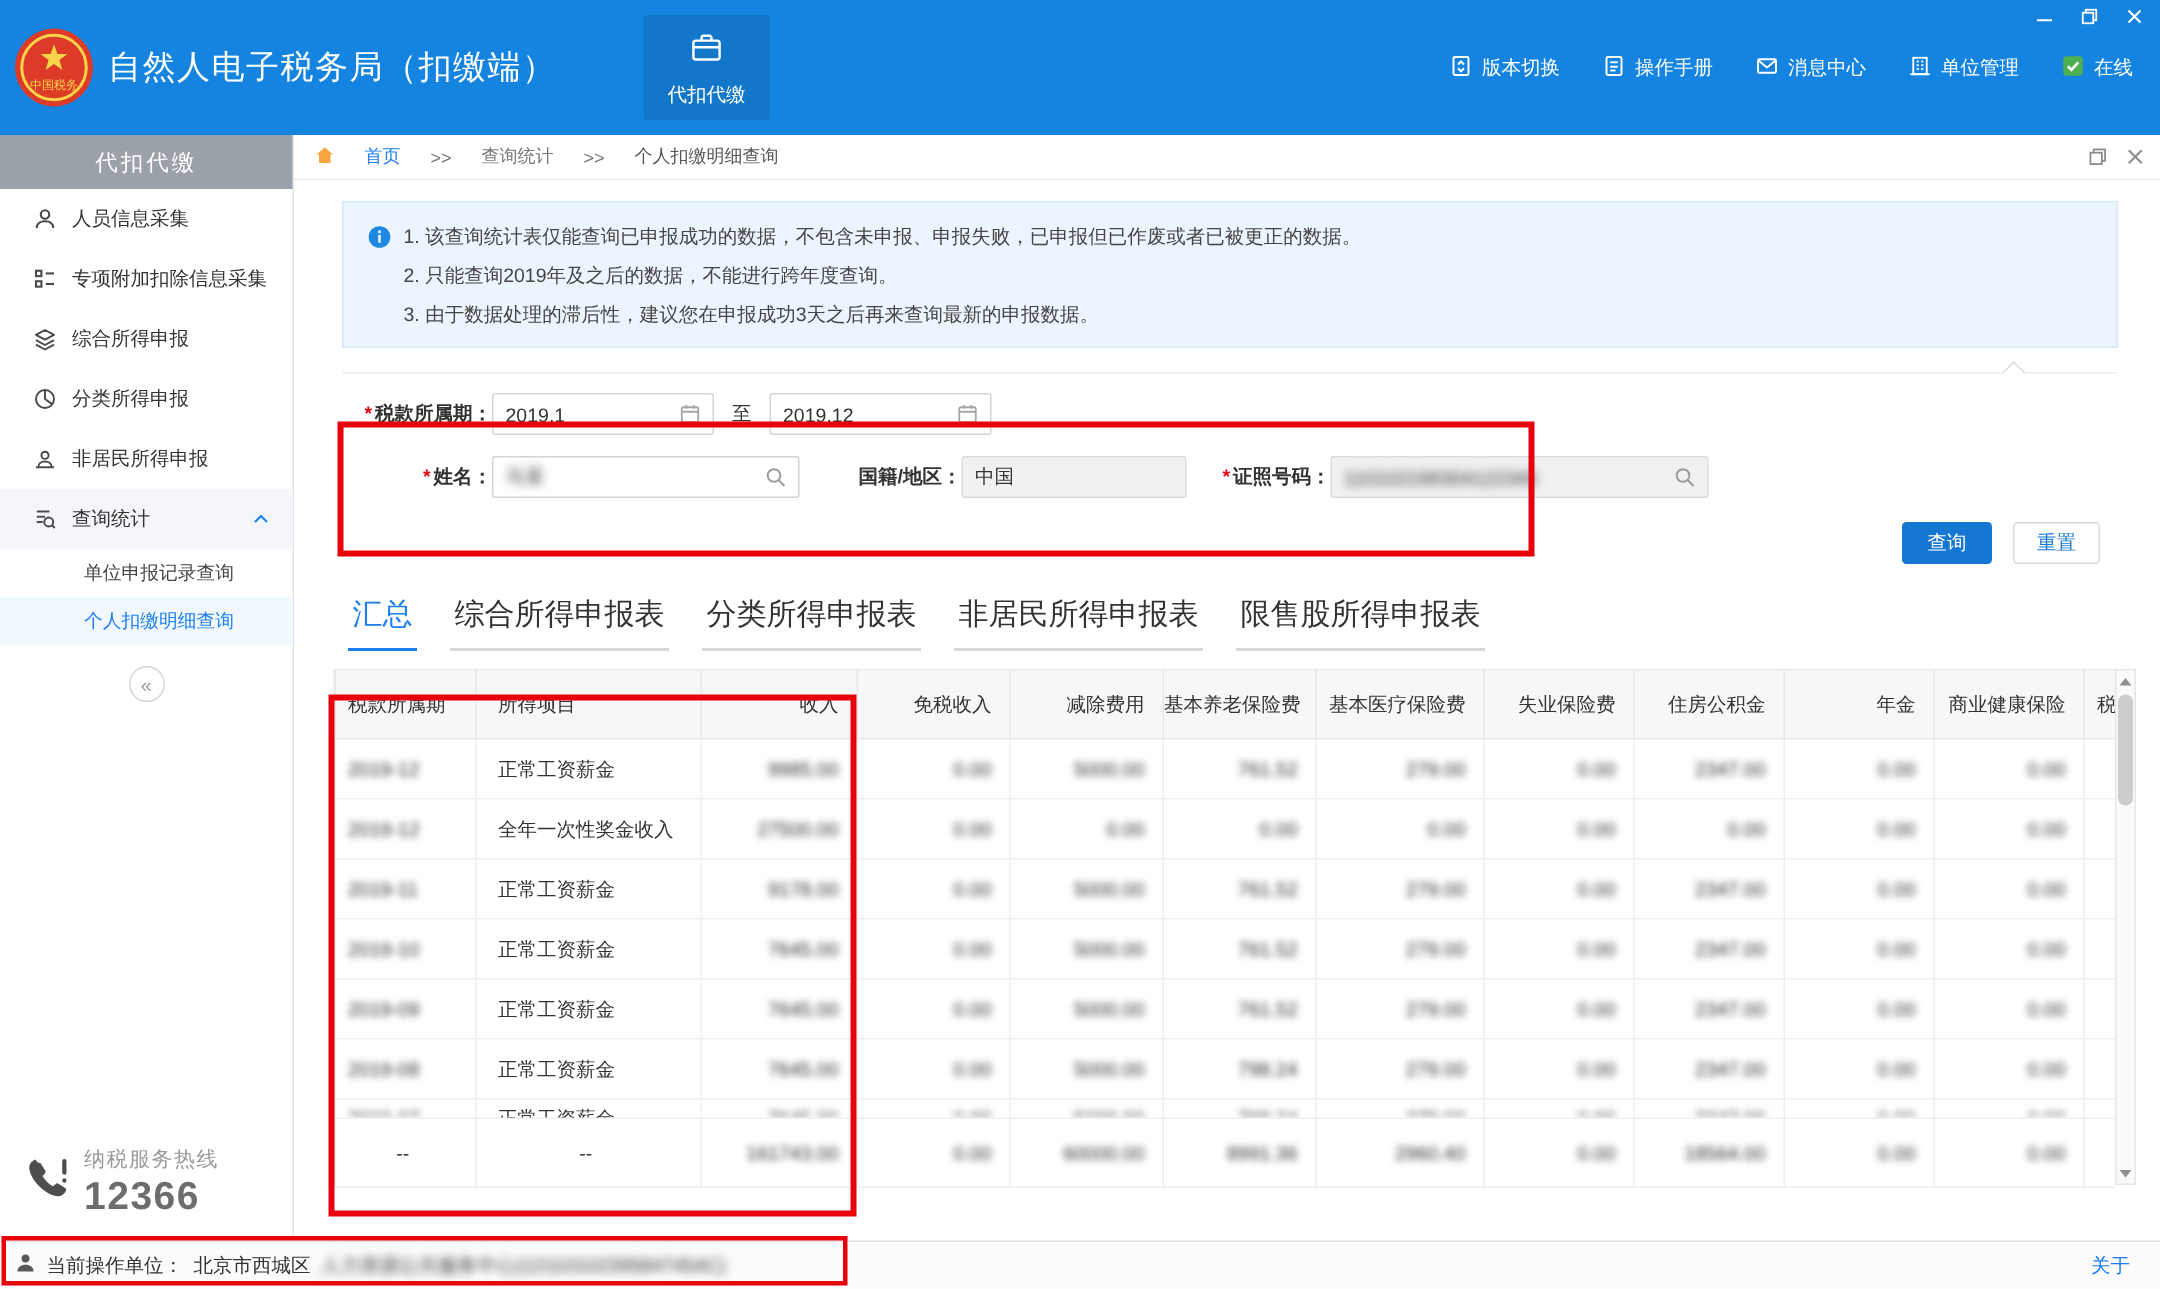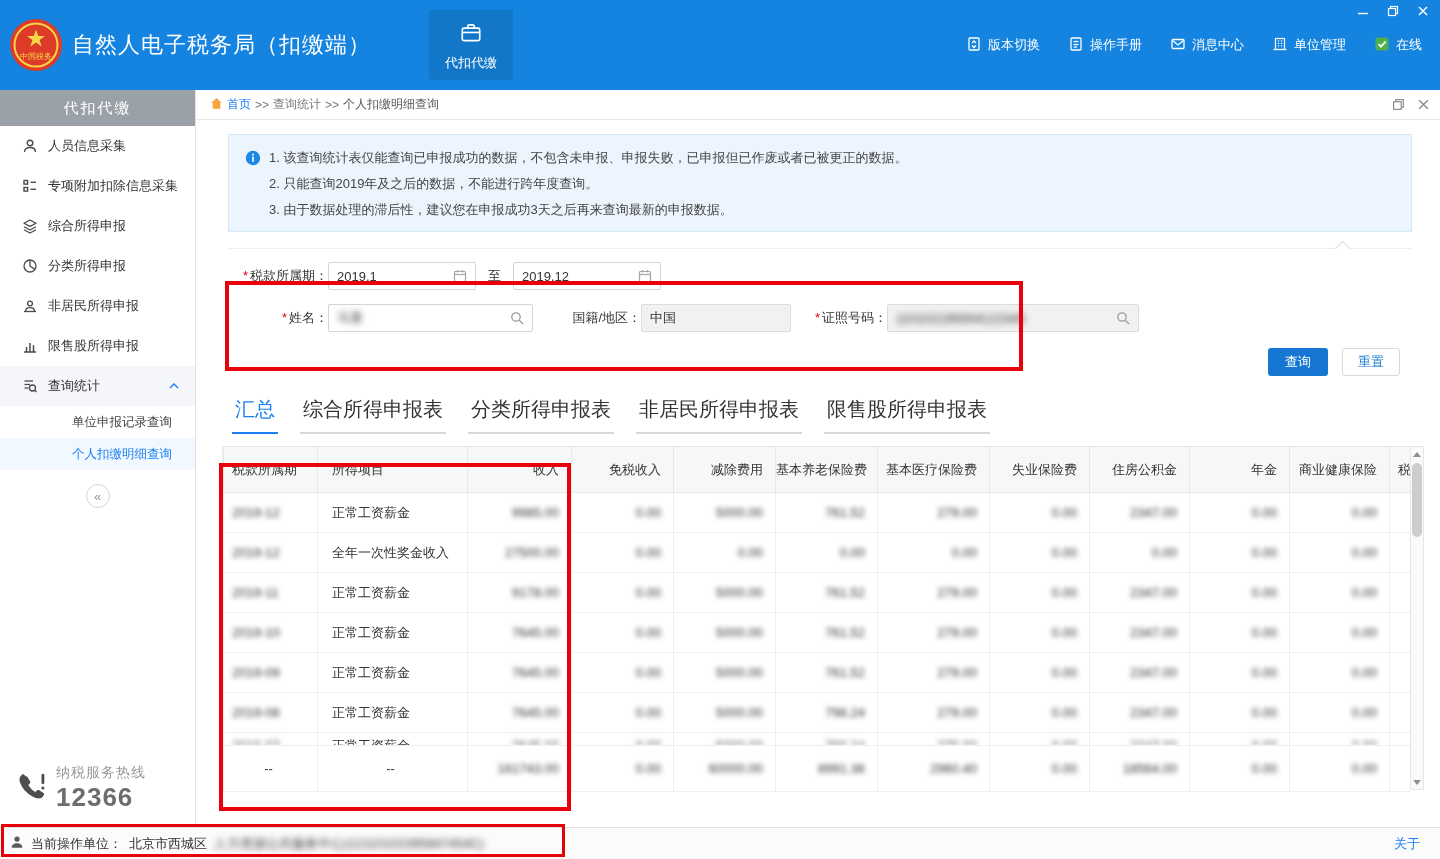--- a/index.html
+++ b/index.html
@@ -19,53 +19,53 @@
   .top-actions { margin-left:auto; margin-right:18px; display:flex; align-items:center; gap:28px; }
   .top-action { display:flex; align-items:center; gap:6px; color:#fff; font-size:13px; cursor:pointer; white-space:nowrap; }
 
   
   .sidebar { position:absolute; left:0; top:90px; width:196px; bottom:32px; background:#fff; border-right:1px solid #e4e4e4; z-index:4; }
   .sidebar-header { height:36px; background:#9aa1a9; color:#fff; font-size:15px; display:flex; align-items:center; justify-content:center; letter-spacing:2px; }
   .side-item { height:40px; display:flex; align-items:center; gap:10px; padding-left:22px; font-size:13px; color:#333; cursor:pointer; white-space:nowrap; }
   .side-item .ic { width:16px; height:16px; flex:none; display:flex; }
   .side-item .chev { margin-left:auto; margin-right:16px; display:flex; }
   .side-item.open { background:#f4f6f9; }
-  .sub-item { height:32px; display:flex; align-items:center; padding-left:72px; font-size:12.5px; color:#444; cursor:pointer; white-space:nowrap; }
+  .sub-item { height:32px; display:flex; align-items:center; padding-left:56px; font-size:12.5px; color:#444; cursor:pointer; white-space:nowrap; }
   .sub-item.active { color:#1b7ff2; background:#f2f8ff; }
   .side-settings { border-top:1px solid #ececec; border-bottom:1px solid #ececec; height:44px; }
   .collapse-btn { margin:14px auto 0; width:24px; height:24px; border:1px solid #d6d6d6; border-radius:50%; color:#9a9a9a; font-size:13px; display:flex; align-items:center; justify-content:center; cursor:pointer; }
   .hotline { position:absolute; left:14px; bottom:14px; display:flex; align-items:center; gap:8px; }
   .hotline-texts { display:flex; flex-direction:column; }
   .hotline-label { font-size:14px; color:#9a9a9a; letter-spacing:1px; }
   .hotline-number { font-size:26px; color:#6d6d6d; font-weight:bold; letter-spacing:1px; }
 
   
   .main { position:absolute; left:196px; top:90px; right:0; bottom:32px; background:#fff; overflow:hidden; }
-  .breadcrumb-bar { height:30px; border-bottom:1px solid #e8e8e8; display:flex; align-items:center; padding:0 10px 0 14px; font-size:12px; color:#999; gap:4px; background:#fff; }
+  .breadcrumb-bar { height:30px; border-bottom:1px solid #e8e8e8; display:flex; align-items:center; padding:0 10px 0 14px; font-size:12px; color:#999; gap:20px; background:#fff; }
   .crumb-home { color:#1b7ff2; cursor:pointer; }
   .crumb { color:#777; }
   .crumb-last { color:#555; }
   .bc-icons { margin-left:auto; display:flex; gap:12px; }
   .bc-ic { width:13px; height:13px; display:flex; cursor:pointer; }
 
   .content { position:relative; }
 
   .notice { margin:14px 28px 0 32px; background:#ecf5fd; border:1px solid #d4e9fa; padding:10px 14px 8px 16px; }
   .notice-row { display:flex; gap:8px; }
   .notice-lines { font-size:13px; color:#454545; line-height:26px; }
 
   .toolbar { margin:16px 28px 0 32px; display:flex; align-items:center; justify-content:space-between; }
   .btn-export { width:60px; height:30px; background:#1677d2; color:#fff; font-size:14px; border:none; border-radius:3px; cursor:pointer; }
   .btn-toggle-query { height:30px; padding:0 16px; background:#fff; color:#1677d2; font-size:13px; border:1px solid #1677d2; border-radius:4px; cursor:pointer; }
 
   .query-panel { margin:16px 28px 0 32px; border-top:1px solid #efefef; padding-top:13px; position:relative; }
   .panel-caret { position:absolute; top:-6px; right:64px; width:11px; height:11px; background:#fff; border-left:1px solid #ddd; border-top:1px solid #ddd; transform:rotate(45deg); }
   .f-row { display:flex; align-items:center; }
   .f-row + .f-row { margin-top:14px; }
-  .f-label { width:100px; text-align:right; font-size:13px; color:#333; white-space:nowrap; }
+  .f-label { width:100px; text-align:right; font-size:13px; color:#333; white-space:nowrap;font-weight:bold; }
   .req { color:#e60012; margin-right:2px; }
   .f-input { height:28px; border:1px solid #d4d4d4; border-radius:2px; background:#fff; display:flex; align-items:center; padding:0 8px; font-size:13px; color:#333; position:relative; cursor:text; }
   .f-input .val { flex:1; white-space:nowrap; overflow:hidden; }
   .f-input.disabled { background:#f1f1f1; border-color:#dcdcdc; }
   .zhi { margin:0 12px; font-size:13px; color:#333; }
   .in-ic { flex:none; margin-left:6px; display:flex; }
 
   .actions-row { margin:16px 40px 0 0; display:flex; justify-content:flex-end; gap:14px; }
   .btn-search { width:60px; height:28px; background:#1677d2; color:#fff; font-size:13px; border:none; border-radius:3px; cursor:pointer; }
   .btn-reset { width:58px; height:28px; background:#fff; color:#1677d2; font-size:13px; border:1px solid #d9d9d9; border-radius:3px; cursor:pointer; }
@@ -258,31 +258,20 @@
     </div>
     <div class="side-item">
       <span class="ic">
         <svg viewBox="0 0 16 16" width="16" height="16" fill="none" stroke="#4a4a4a" stroke-width="1.3">
             <circle cx="8" cy="5.5" r="2.4"></circle>
             <path d="M3.5 13.5c0-2.5 2-3.8 4.5-3.8s4.5 1.3 4.5 3.8"></path>
             <line x1="2" y1="13.5" x2="14" y2="13.5"></line>
           </svg>
       </span>
       <span>非居民所得申报</span>
-    </div>
-    <div class="side-item">
-      <span class="ic">
-        <svg viewBox="0 0 16 16" width="16" height="16" fill="none" stroke="#4a4a4a" stroke-width="1.5">
-            <line x1="2" y1="14" x2="14" y2="14"></line>
-            <line x1="4.5" y1="14" x2="4.5" y2="9"></line>
-            <line x1="8" y1="14" x2="8" y2="5"></line>
-            <line x1="11.5" y1="14" x2="11.5" y2="7.2"></line>
-          </svg>
-      </span>
-      <span>限售股所得申报</span>
     </div>
     <div class="side-item open">
       <span class="ic">
         <svg viewBox="0 0 16 16" width="16" height="16" fill="none" stroke="#4a4a4a" stroke-width="1.3">
             <line x1="2.5" y1="3" x2="11" y2="3"></line>
             <line x1="2.5" y1="6.5" x2="8" y2="6.5"></line>
             <line x1="2.5" y1="10" x2="6.5" y2="10"></line>
             <circle cx="10.5" cy="10" r="3"></circle>
             <line x1="12.7" y1="12.2" x2="14.5" y2="14"></line>
           </svg>

